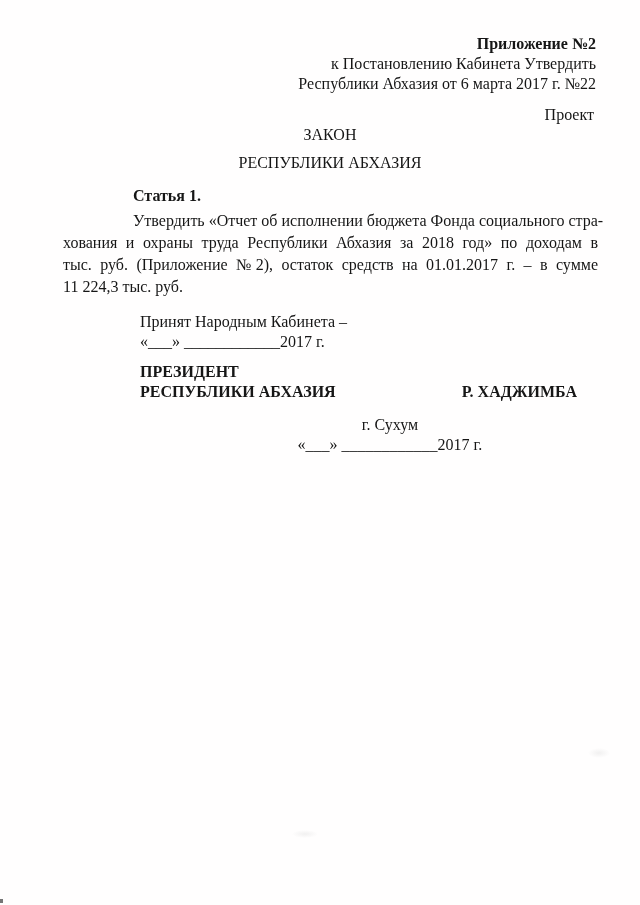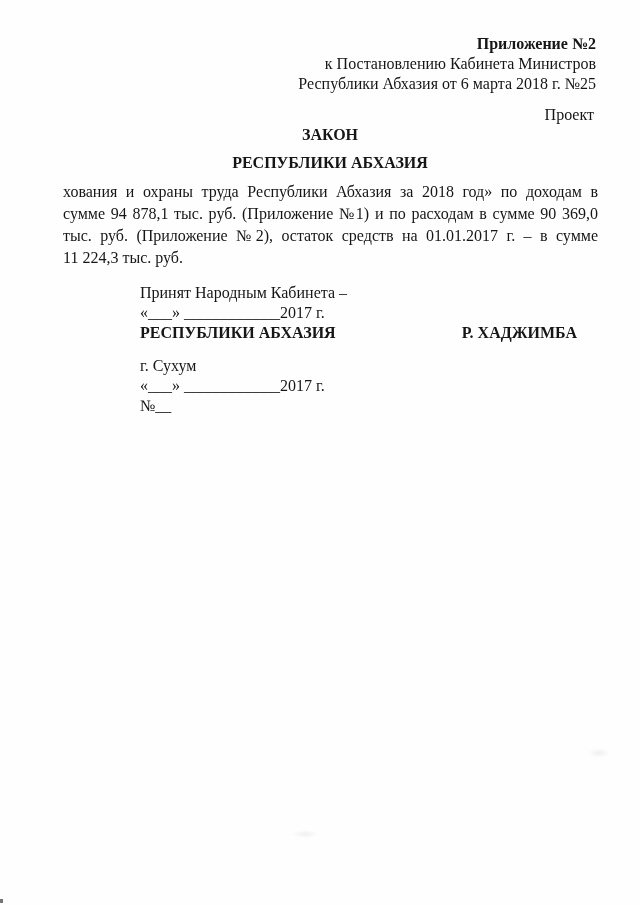--- a/index.html
+++ b/index.html
@@ -29,21 +29,21 @@
     text-align: right;
     line-height: 20px;
   }
 
   
   .center-line {
     text-align: center;
     line-height: 20px;
     padding-left: 30px; 
     padding-right: 10px;
-    font-weight: bold;
+    font-weight: normal;
   }
   .law-word        { margin-top: 0px; }
   .republic-word   { margin-top: 8px; }
   .subject-title   { margin-top: 8px; }
 
   
   .article-heading {
     margin-top: 13px;
     margin-left: 133px;
     font-weight: bold;
@@ -84,20 +84,21 @@
     justify-content: space-between;
     font-weight: bold;
     line-height: 20px;
   }
 
   
   .footer-block {
     margin-top: 13px;
     margin-left: 140px;
     line-height: 20px;
+    text-align: center;
   }
 
   
   .smudge {
     position: absolute;
     border-radius: 50%;
     background: radial-gradient(closest-side, rgba(120,120,120,0.10), rgba(120,120,120,0));
     pointer-events: none;
   }
   .smudge-a { left: 588px; top: 748px; width: 22px; height: 10px; }
@@ -110,52 +111,53 @@
     opacity: 0.7;
   }
 </style>
 </head>
 <body>
 
 <div class="page">
 
   <div class="header-block">
     <div class="bold">Приложение №2</div>
-    <div>к Постановлению Кабинета Министров</div>
-    <div>Республики Абхазия от 6 марта 2018 г. №25</div>
+    <div>к Постановлению Кабинета Утвердить</div>
+    <div>Республики Абхазия от 6 марта 2017 г. №22</div>
   </div>
 
   <div class="draft-label">Проект</div>
 
   <div class="center-line law-word">ЗАКОН</div>
   <div class="center-line republic-word">РЕСПУБЛИКИ АБХАЗИЯ</div>
   <div class="subject-title">
   </div>
 
+  <div class="article-heading">Статья 1.</div>
 
   <div class="paragraph">
+    <div class="pline first">Утвердить «Отчет об исполнении бюджета Фонда социального стра-</div>
     <div class="pline">хования и охраны труда Республики Абхазия за 2018 год» по доходам в</div>
-    <div class="pline">сумме 94 878,1 тыс. руб. (Приложение №1) и по расходам в сумме 90 369,0</div>
     <div class="pline">тыс. руб. (Приложение №2), остаток средств на 01.01.2017 г. – в сумме</div>
     <div class="pline last">11 224,3 тыс. руб.</div>
   </div>
 
   <div class="adoption-block">
     <div>Принят Народным Кабинета –</div>
     <div>«___» ____________2017 г.</div>
   </div>
 
+  <div class="president-line1">ПРЕЗИДЕНТ</div>
   <div class="president-line2">
     <span>РЕСПУБЛИКИ АБХАЗИЯ</span>
     <span>Р. ХАДЖИМБА</span>
   </div>
 
   <div class="footer-block">
     <div>г. Сухум</div>
     <div>«___» ____________2017 г.</div>
-    <div>№__</div>
   </div>
 
   <div class="smudge smudge-a"></div>
   <div class="smudge smudge-b"></div>
   <div class="corner-speck"></div>
 
 </div>
 
 </body></html>

